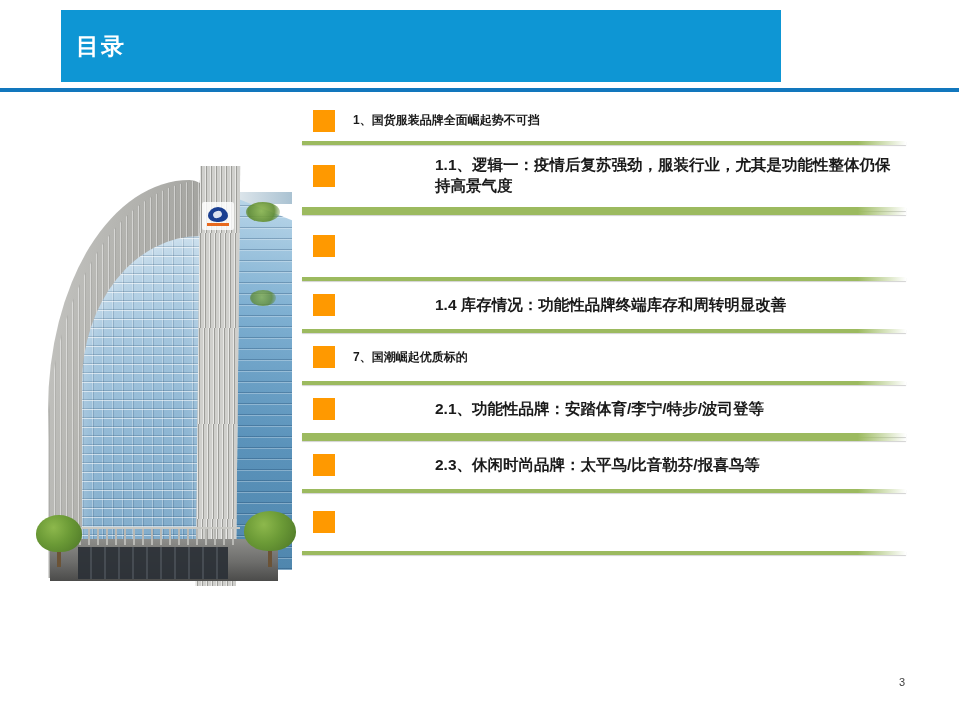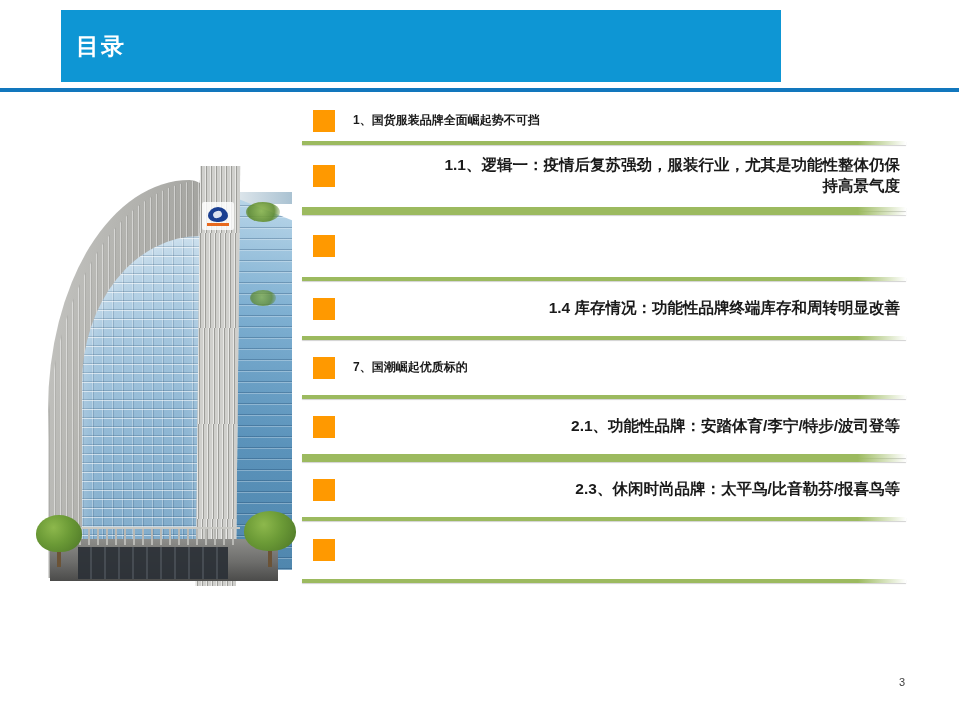--- a/index.html
+++ b/index.html
@@ -236,25 +236,25 @@
   .sep {
     width:100%;
     height:4px;
     background:linear-gradient(90deg,#9cba5f 0%,#9cba5f 92%,rgba(156,186,95,0) 100%);
     box-shadow:0 1px 1px rgba(0,0,0,.18);
   }
 
   
   .r-h   { height:41px; }     
   .r-2l  { height:62px; }     
-  .r-1l  { height:55px; }     
+  .r-1l  { height:48px; }     
   .r-end { height:58px; }     
 
   .lvl1 .row-text { padding-left:4px; font-size:12px; }
-  .lvl2 .row-text { padding-left:86px;text-align:right; }
+  .lvl2 .row-text { padding-left:86px; }
 
   .page-num {
     position:absolute;
     left:899px; top:676px;
     font-size:11px;
     color:#404040;
     font-weight:normal;
   }
 </style>
 </head>

